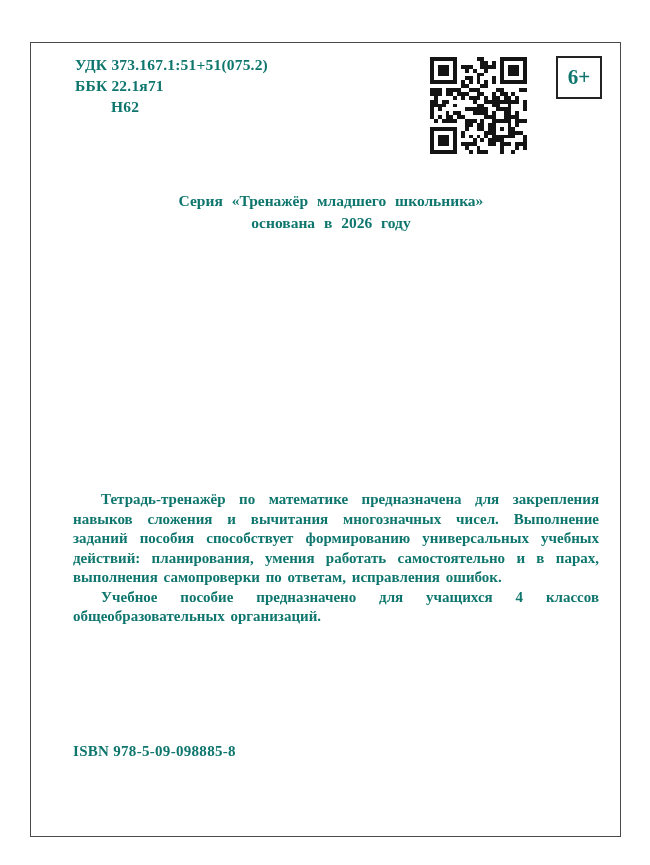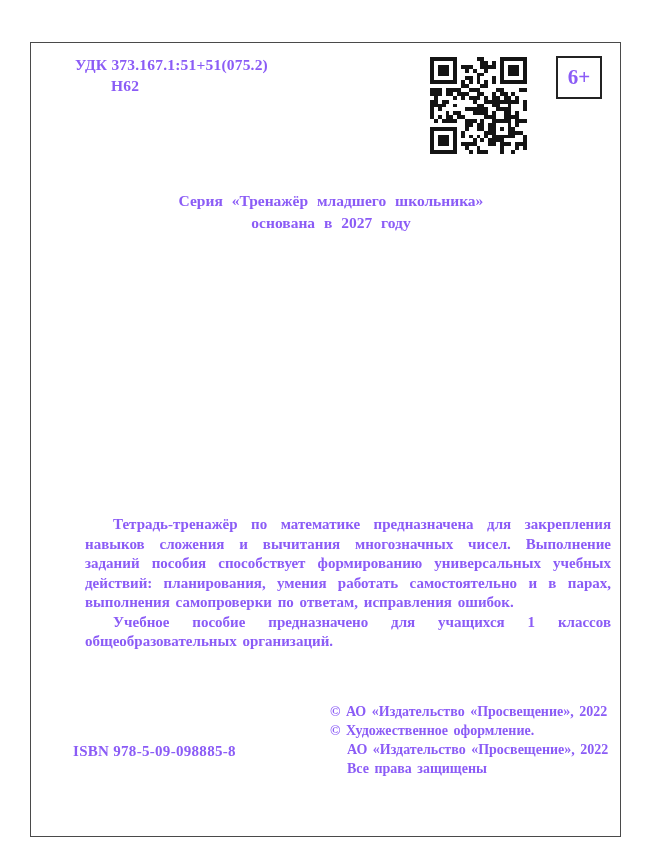--- a/index.html
+++ b/index.html
@@ -1,21 +1,21 @@
 <!DOCTYPE html>
 <html lang="ru"><head>
 <meta charset="utf-8">
 <style>
   html,body{margin:0;padding:0;background:#ffffff;}
   .page{
     position:relative;
     width:650px;height:865px;
     background:#ffffff;
     font-family:"Liberation Serif", serif;
-    color:#8b5cf6;
+    color:#0f766e;
     overflow:hidden;
   }
   .frame{
     position:absolute;
     left:30px;top:42px;right:29px;bottom:28px;
     border:1px solid #4a4a4a;
     pointer-events:none;
   }
   .udk-block{
     position:absolute;left:75px;top:54px;
@@ -34,25 +34,24 @@
     background:#fff;
   }
   .series{
     position:absolute;left:0;right:0;top:190px;
     text-align:center;
     font-size:15.5px;font-weight:600;line-height:22px;
     word-spacing:5px;
     margin-left:12px;
   }
   .annotation{
-    position:absolute;left:85px;width:526px;top:490px;
+    position:absolute;left:73px;width:526px;top:490px;
     font-size:15px;font-weight:600;line-height:19.5px;
     text-align:justify;
     word-spacing:2px;
-    margin-top:25px;
   }
   .annotation p{margin:0;text-indent:28px;}
   .isbn{
     position:absolute;left:73px;top:707px;
     font-size:15px;font-weight:bold;letter-spacing:.3px;margin-top:36px;
   }
   .copyright{
     position:absolute;left:330px;top:702px;
     font-size:14px;font-weight:600;line-height:19px;
     white-space:nowrap;
@@ -62,20 +61,21 @@
 </style>
 </head>
 <body>
 
 <div class="page">
 
   <div class="frame"></div>
 
   <div class="udk-block">
     <div>УДК 373.167.1:51+51(075.2)</div>
+    <div>ББК 22.1я71</div>
     <div class="indent">Н62</div>
   </div>
 
   <div class="qr"><svg viewBox="0 0 25 25" width="100%" height="100%" shape-rendering="crispEdges" fill="#141414">
         <rect x="0" y="0" width="1" height="1"></rect>
         <rect x="1" y="0" width="1" height="1"></rect>
         <rect x="2" y="0" width="1" height="1"></rect>
         <rect x="3" y="0" width="1" height="1"></rect>
         <rect x="4" y="0" width="1" height="1"></rect>
         <rect x="5" y="0" width="1" height="1"></rect>
@@ -389,30 +389,24 @@
         <rect x="18" y="24" width="1" height="1"></rect>
         <rect x="21" y="24" width="1" height="1"></rect>
       </svg></div>
 
   <div class="age-badge">
     <span>6+</span>
   </div>
 
   <div class="series">
     <div>Серия «Тренажёр младшего школьника»</div>
-    <div>основана в 2027 году</div>
+    <div>основана в 2026 году</div>
   </div>
 
   <div class="annotation">
     <p>Тетрадь-тренажёр по математике предназначена для закрепления навыков сложения и вычитания многозначных чисел. Выполнение заданий пособия способствует формированию универсальных учебных действий: планирования, умения работать самостоятельно и в парах, выполнения самопроверки по ответам, исправления ошибок.</p>
-    <p>Учебное пособие предназначено для учащихся 1 классов общеобразовательных организаций.</p>
+    <p>Учебное пособие предназначено для учащихся 4 классов общеобразовательных организаций.</p>
   </div>
 
   <div class="isbn">ISBN 978-5-09-098885-8</div>
 
-  <div class="copyright">
-    <div>© АО «Издательство «Просвещение», 2022</div>
-    <div>© Художественное оформление.</div>
-    <div class="indent">АО «Издательство «Просвещение», 2022</div>
-    <div class="indent">Все права защищены</div>
-  </div>
 
 </div>
 
 </body></html>

